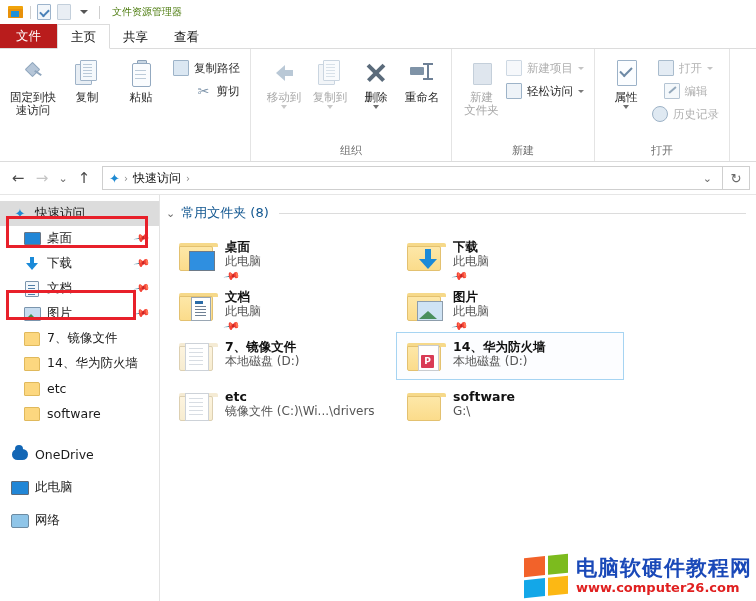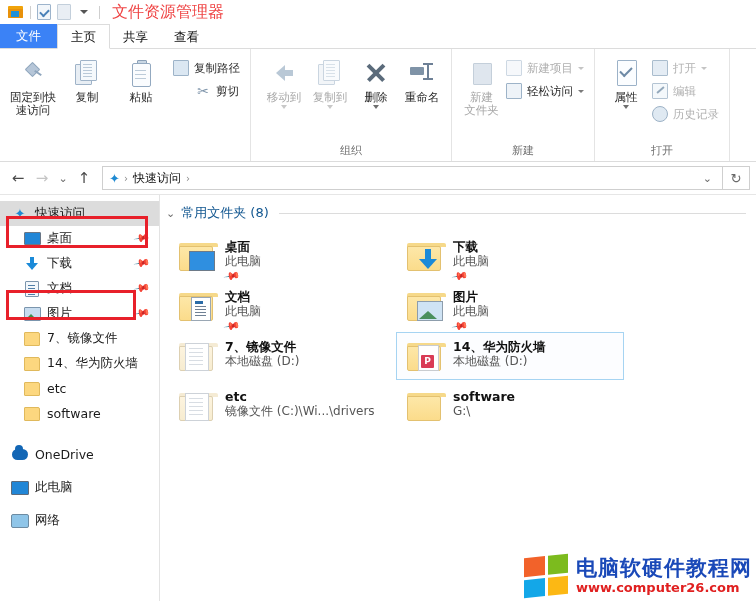--- a/index.html
+++ b/index.html
@@ -8,49 +8,49 @@
     font-family:"DejaVu Sans","Liberation Sans",sans-serif;
     font-size:12px;color:#000;background:#fff;
     -webkit-font-smoothing:antialiased;
   }
   .explorer{position:relative;width:756px;height:601px;background:#fff;}
 
   
   .titlebar{height:24px;display:flex;align-items:center;padding:0 6px;background:#fff;}
   .qat-icon{width:18px;height:18px;display:flex;align-items:center;justify-content:center;margin-right:2px;}
   .qat-sep{width:1px;height:13px;background:#cfcfcf;margin:0 4px;}
-  .title-text{font-size:16px;color:#ef4444;margin-left:8px;}
+  .title-text{font-size:10px;color:#4d7c0f;margin-left:8px;}
   .folder-glyph{position:relative;width:15px;height:12px;}
   .folder-glyph .back{position:absolute;left:0;top:0;width:15px;height:12px;background:#f0a30a;border-radius:1px;}
   .folder-glyph .front{position:absolute;left:0;top:3px;width:15px;height:9px;background:#e8910a;border-radius:1px;}
   .folder-glyph .win{position:absolute;left:3px;top:4.5px;width:8px;height:6px;background:#1e90d8;}
   .sheet-glyph{width:12px;height:14px;border:1px solid #9db4cc;background:#f2f6fa;position:relative;border-radius:1px;}
   .sheet-glyph:after{content:"";position:absolute;left:2px;top:4px;width:7px;height:4px;
      border-left:2px solid #4a81b8;border-bottom:2px solid #4a81b8;transform:rotate(-45deg);}
   .page-glyph{width:12px;height:14px;background:#e9eef4;border:1px solid #c3cfdb;border-radius:1px;}
   .caret-dn{width:0;height:0;border-left:4px solid transparent;border-right:4px solid transparent;border-top:4px solid #555;}
 
   
   .tabstrip{height:24px;display:flex;align-items:flex-end;border-bottom:1px solid #dcdcdc;background:#fff;}
   .tab{height:23px;line-height:23px;padding:0 13px;font-size:12.5px;color:#111;cursor:default;}
-  .tab.file{background:#3b82f6;color:#fff;font-weight:normal;padding:0 16px;height:24px;line-height:24px;}
+  .tab.file{background:#b91c1c;color:#fff;font-weight:normal;padding:0 16px;height:24px;line-height:24px;}
   .tab.active{border:1px solid #dcdcdc;border-bottom:1px solid #fff;background:#fff;margin-bottom:-1px;}
 
   
   .ribbon{height:112px;display:flex;background:#fff;border-bottom:1px solid #dcdcdc;position:relative;}
   .rgroup{position:relative;display:flex;flex-direction:column;justify-content:space-between;
           padding:4px 6px 0 6px;border-right:1px solid #e4e4e4;}
   .rgroup:last-child{border-right:none;}
   .rgroup-body{display:flex;align-items:flex-start;flex:1;}
   .rgroup-label{text-align:center;font-size:11px;color:#6f6f6f;padding-bottom:3px;}
   .bigbtn{width:54px;display:flex;flex-direction:column;align-items:center;padding-top:4px;cursor:default;}
   .bigbtn .ico{height:32px;display:flex;align-items:center;justify-content:center;}
   .bigbtn .lbl{font-size:11.5px;color:#2a2a2a;text-align:center;line-height:13px;margin-top:2px;}
   .bigbtn.dim .lbl{color:#a8a8a8;}
-  .smallcol{display:flex;flex-direction:column;padding-top:5px;gap:3px;}
+  .smallcol{display:flex;flex-direction:column;padding-top:5px;gap:3px;align-items:center;}
   .smallbtn{display:flex;align-items:center;height:20px;padding:0 4px;cursor:default;}
   .smallbtn .ico{width:18px;height:16px;display:flex;align-items:center;justify-content:center;margin-right:4px;}
   .smallbtn .lbl{font-size:11.5px;color:#2b2b2b;white-space:nowrap;}
   .smallbtn.dim .lbl{color:#b0b0b0;}
   .dropcaret{width:0;height:0;border-left:3px solid transparent;border-right:3px solid transparent;
              border-top:3.5px solid #7a7a7a;margin-left:5px;}
   .dropcaret.dim{border-top-color:#c4c4c4;}
   .bigcaret{width:0;height:0;border-left:3.5px solid transparent;border-right:3.5px solid transparent;
             border-top:4px solid #6f6f6f;margin-top:1px;}
 

